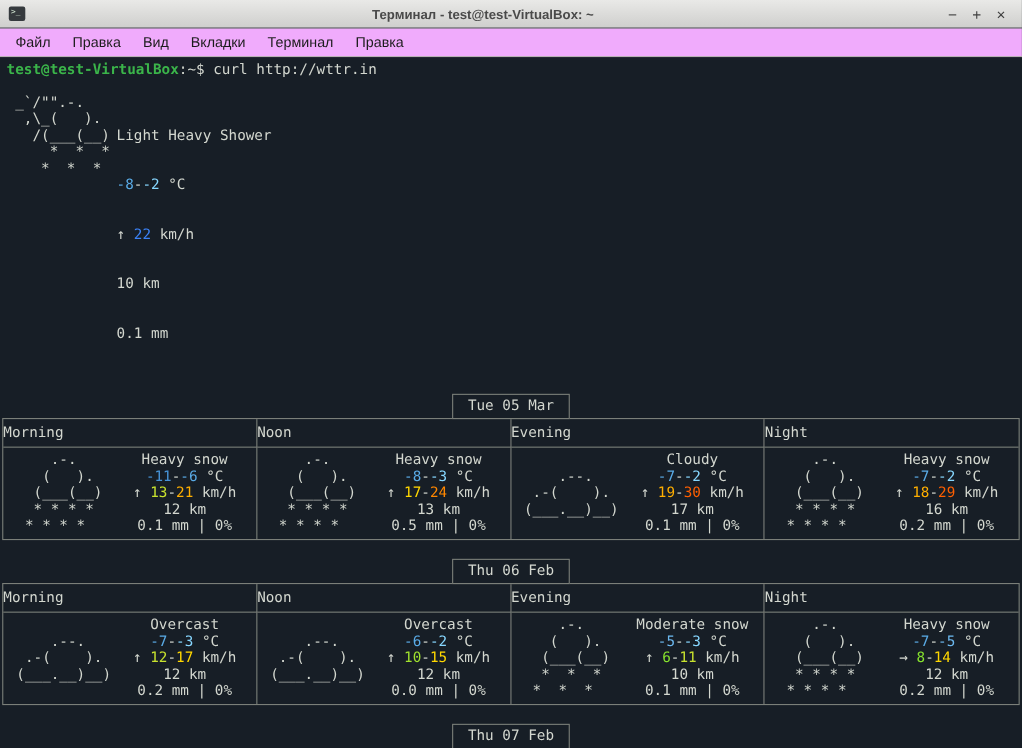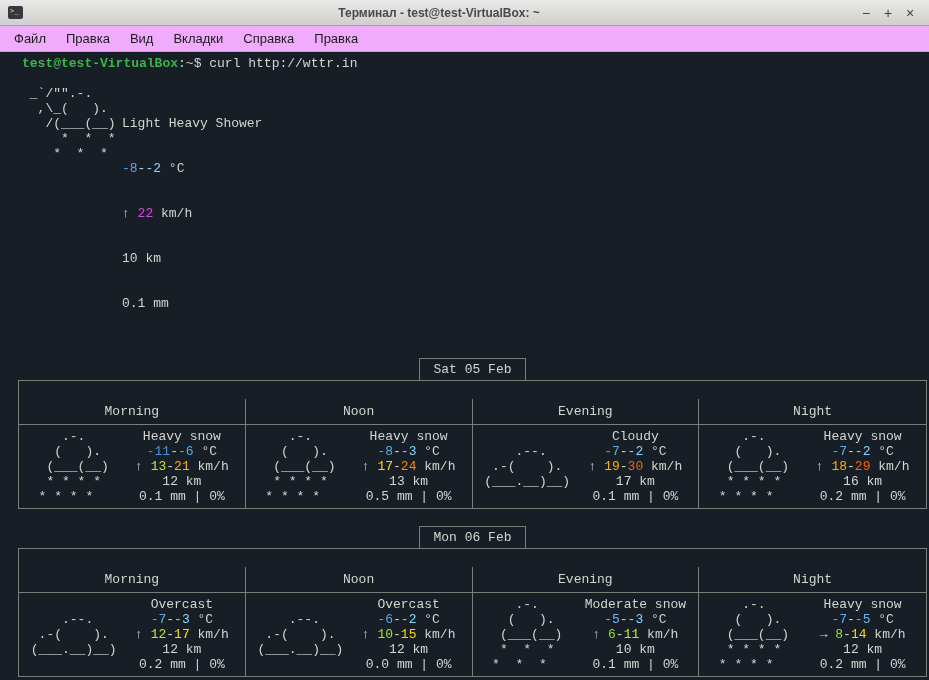--- a/index.html
+++ b/index.html
@@ -23,37 +23,37 @@
     white-space:nowrap;overflow:hidden;}
   .win-btn{width:22px;text-align:center;font-size:14px;color:#3f3f3f;line-height:26px;cursor:default;}
 
   .menubar{height:26px;flex:0 0 26px;background:#f0abfc;border-bottom:1px solid #b3b1ad;
     display:flex;align-items:center;padding:0 4px;font-family:"Liberation Sans",sans-serif;
     font-size:13px;color:#1c1c1c;}
   .menu-item{padding:4px 10px;}
 
   
   .terminal{flex:1;background:var(--bg);color:var(--fg);font-size:13px;line-height:15px;
-    padding:4px 2px 0 18px;overflow:hidden;font-family:Liberation Mono, monospace;}
+    padding:4px 2px 0 2px;overflow:hidden;}
   .tline{white-space:pre;padding-left:4px;height:15px;}
   .green{color:var(--green);font-weight:bold;}
 
   .current{display:flex;margin:15px 0 0 4px;}
   pre.art{font-family:inherit;white-space:pre;line-height:15px;margin:0;}
   .current pre.art{width:100px;}
   .info{white-space:pre;}
   .iline{white-space:pre;height:15px;}
 
   
   .day{margin-top:17px;}
   .datebox{width:max-content;margin:0 auto -1px auto;position:relative;z-index:2;
     background:var(--bg);border:1px solid var(--border);padding:3px 13px;white-space:pre;}
   .ftable{border:1px solid var(--border);display:grid;grid-template-columns:repeat(4,1fr);}
   .fhead{border-right:1px solid var(--border);border-bottom:1px solid var(--border);
-    text-align:center;padding:5px 0;white-space:pre;margin-top:18px;}
+    text-align:left;padding:5px 0;white-space:pre;}
   .fhead.last{border-right:none;}
   .fcell{border-right:1px solid var(--border);padding:4px 2px 4px 4px;display:flex;}
   .fcell.last{border-right:none;}
   .fcell pre.art{width:98px;flex:0 0 98px;}
   .fcell .info{flex:1;text-align:center;}
 </style>
 </head>
 <body>
 
 <div class="window">
@@ -64,47 +64,47 @@
     <span class="win-btn">−</span>
     <span class="win-btn">+</span>
     <span class="win-btn">×</span>
   </div>
 
   <div class="menubar">
     <span class="menu-item">Файл</span>
     <span class="menu-item">Правка</span>
     <span class="menu-item">Вид</span>
     <span class="menu-item">Вкладки</span>
-    <span class="menu-item">Справка</span>
+    <span class="menu-item">Терминал</span>
     <span class="menu-item">Правка</span>
   </div>
 
   <div class="terminal">
 
     <div class="tline"><span class="green">test@test-VirtualBox</span><span>:~$ </span><span>curl http://wttr.in</span></div>
 
 
     <div class="current">
       <pre class="art"> _`/"".-.   
   ,\_(   ). 
    /(___(__)
      *  *  *
     *  *  * </pre>
       <div class="info">
         <div class="iline">Light Heavy Shower</div>
         <div class="iline"><span style="color: rgb(90, 171, 230);">-8</span><span>-</span><span style="color: rgb(135, 215, 255);">-2</span><span> °C</span></div>
-        <div class="iline"><span>↑ </span><span style="color: #d946ef;">22</span><span> km/h</span></div>
+        <div class="iline"><span>↑ </span><span style="color: #3b82f6;">22</span><span> km/h</span></div>
         <div class="iline">10 km</div>
         <div class="iline">0.1 mm</div>
       </div>
     </div>
 
     <div>
         <div class="day">
-          <div class="datebox">Sat 05 Feb</div>
+          <div class="datebox">Tue 05 Mar</div>
           <div class="ftable">
             <div class="fhead">Morning</div>
             <div class="fhead">Noon</div>
             <div class="fhead">Evening</div>
             <div class="fhead last">Night</div>
             <div class="fcell">
               <pre class="art">     .-.    
     (   ).  
    (___(__) 
    * * * *  
@@ -131,21 +131,21 @@
               <pre class="art">     .-.    
     (   ).  
    (___(__) 
    * * * *  
   * * * *   </pre>
               <div class="info"><div class="iline">Heavy snow</div><div class="iline"><span style="color: rgb(90, 171, 230);">-7</span><span>-</span><span style="color: rgb(135, 215, 255);">-2</span><span> °C</span></div><div class="iline"><span>↑ </span><span style="color: rgb(255, 175, 0);">18</span><span>-</span><span style="color: rgb(255, 95, 0);">29</span><span> km/h</span></div><div class="iline">16 km</div><div class="iline">0.2 mm | 0%</div></div>
             </div>
           </div>
         </div>
         <div class="day">
-          <div class="datebox">Mon 06 Feb</div>
+          <div class="datebox">Thu 06 Feb</div>
           <div class="ftable">
             <div class="fhead">Morning</div>
             <div class="fhead">Noon</div>
             <div class="fhead">Evening</div>
             <div class="fhead last">Night</div>
             <div class="fcell">
               <pre class="art">            
      .--.   
   .-(    ). 
  (___.__)__)

